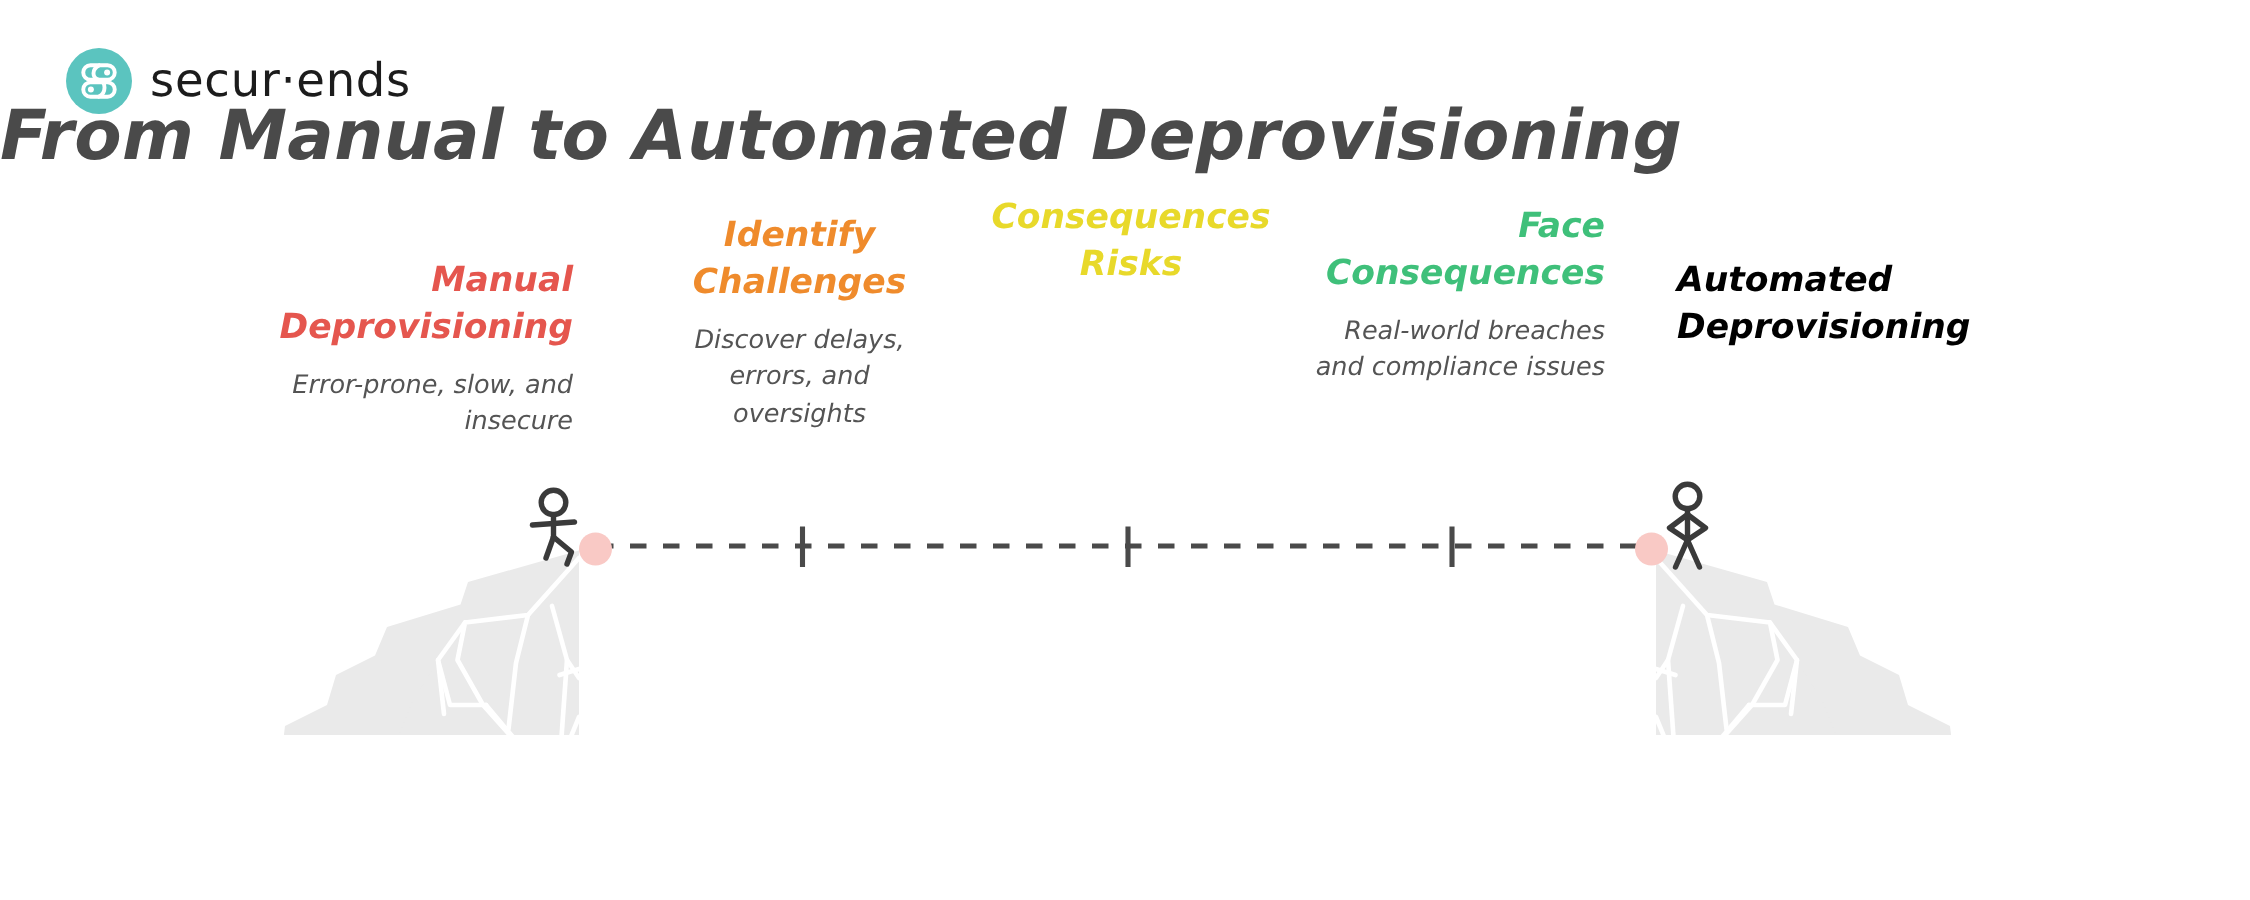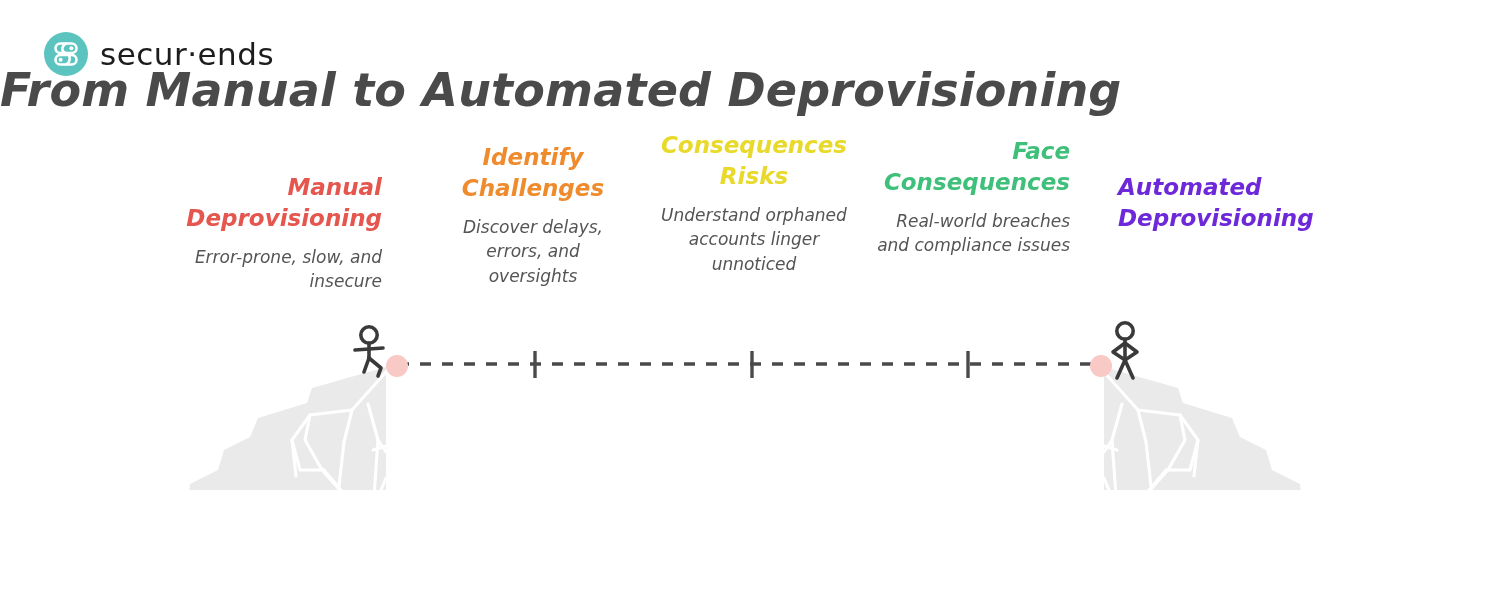--- a/index.html
+++ b/index.html
@@ -145,33 +145,32 @@
         <span>Challenges</span>
       </div>
       <div class="stage-desc">Discover delays, errors, and oversights</div>
     </div>
 
     <div class="stage stage-3">
       <div class="stage-title" style="color: rgb(232, 217, 42);">
         <span>Consequences</span><br>
         <span>Risks</span>
       </div>
-      <div class="stage-desc">Understand orphaned accounts linger unnoticed</div>
     </div>
 
     <div class="stage stage-4">
       <div class="stage-title" style="color: rgb(63, 192, 122);">
         <span>Face</span><br>
         <span>Consequences</span>
       </div>
       <div class="stage-desc">Real-world breaches and compliance issues</div>
     </div>
 
     <div class="stage stage-5">
-      <div class="stage-title" style="color: #6d28d9;">
+      <div class="stage-title" style="color: #000000;">
         <span>Automated</span><br>
         <span>Deprovisioning</span>
       </div>
     </div>
 
   </div>
 
   <div class="scene">
     <svg viewBox="0 0 1500 600" width="1500" height="600" aria-hidden="true">
 

